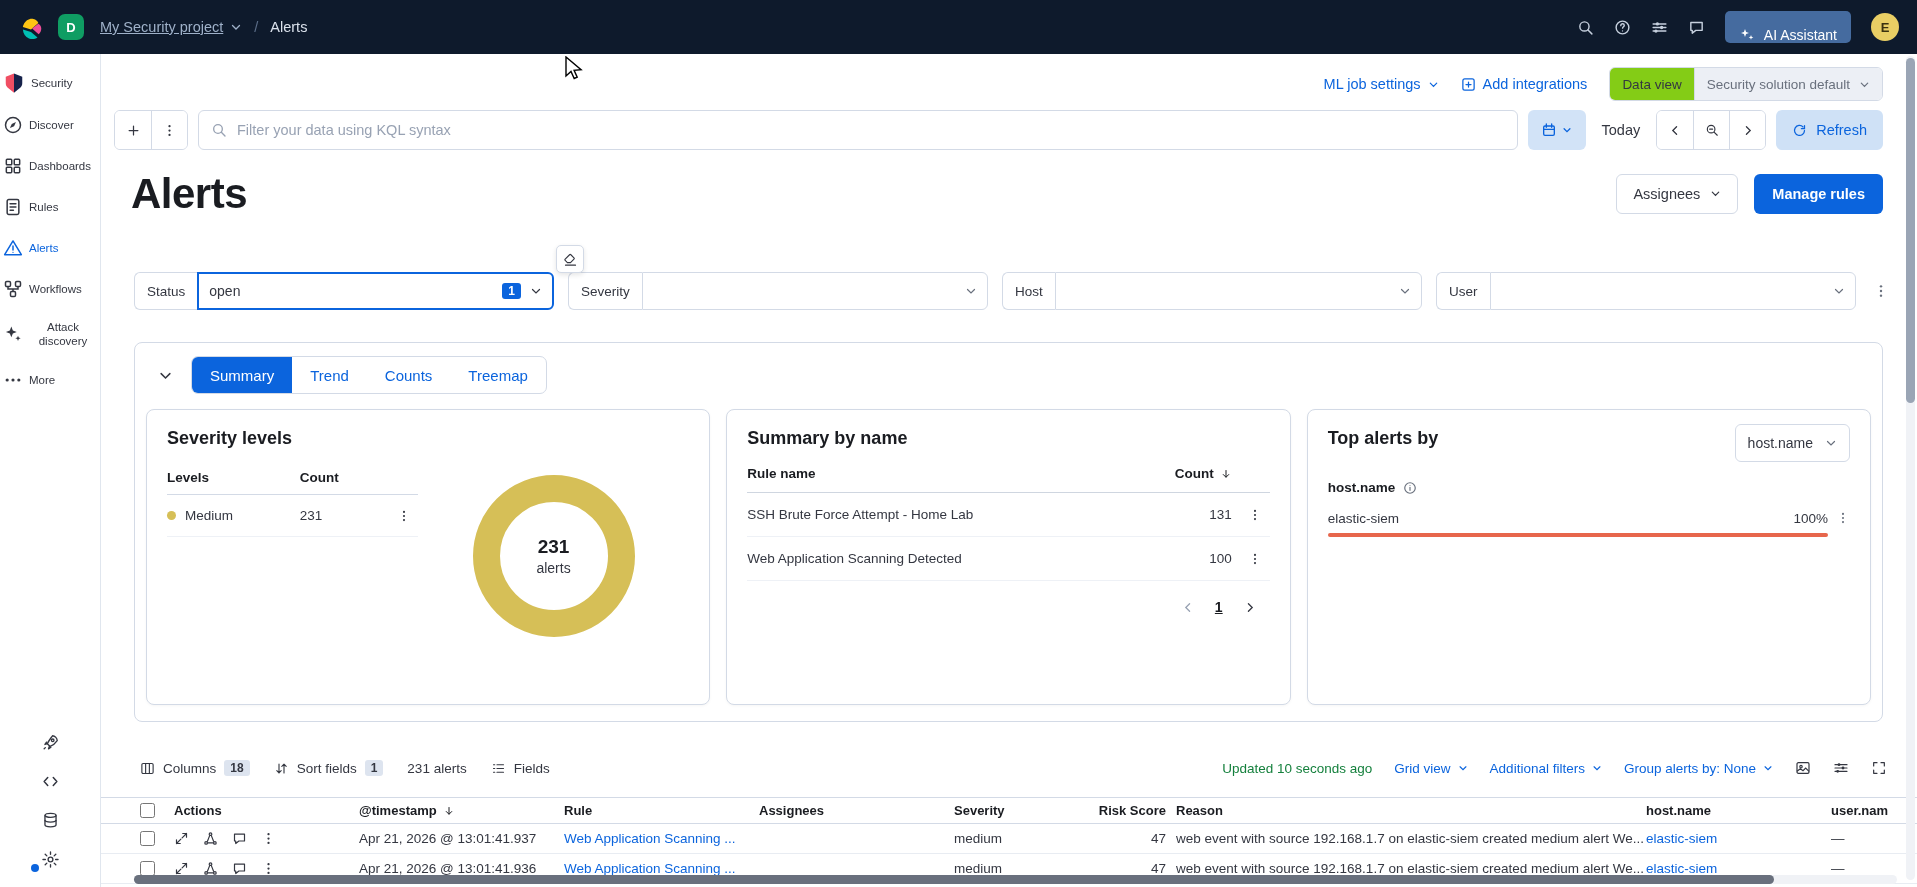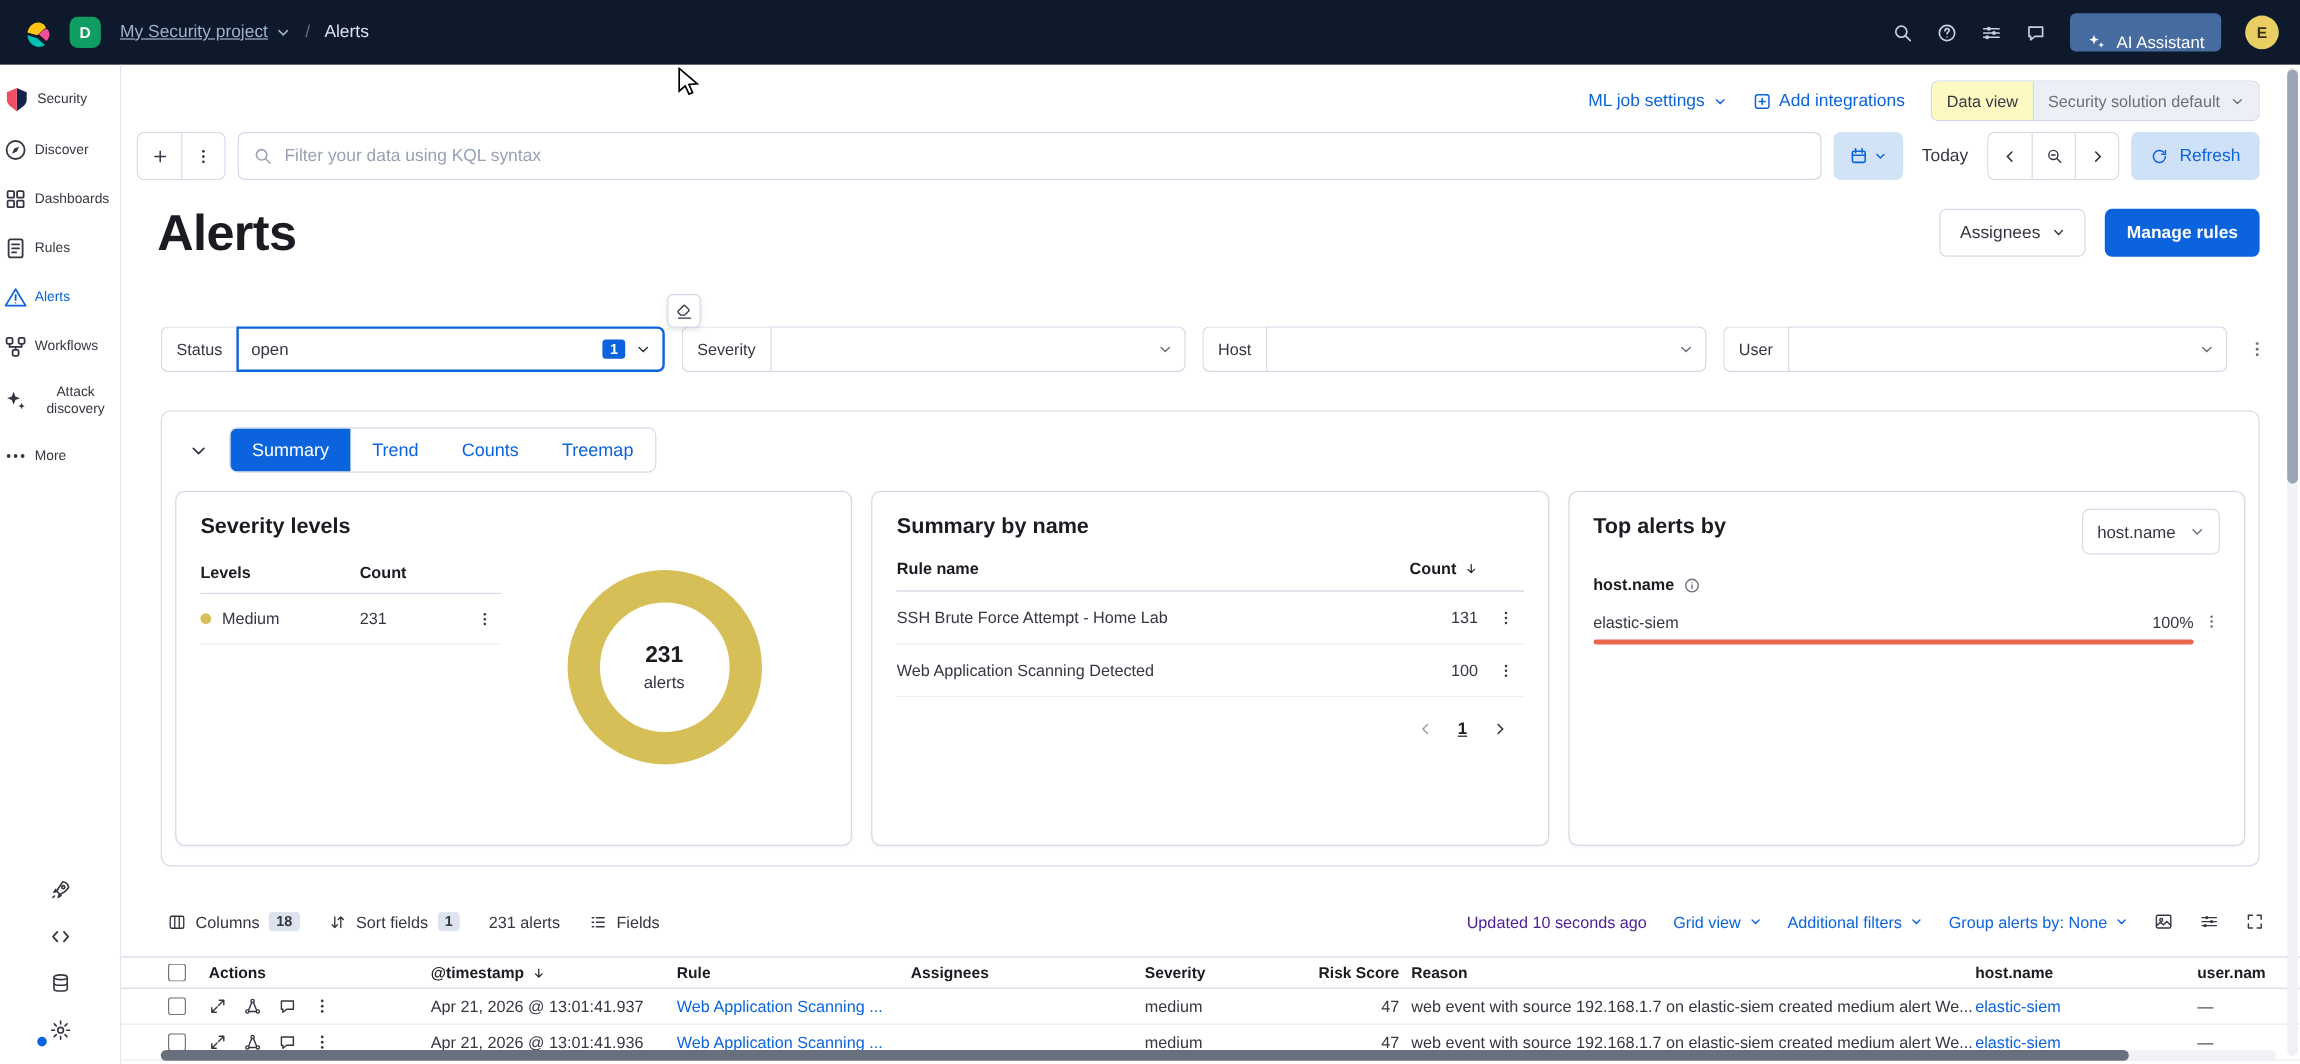--- a/index.html
+++ b/index.html
@@ -30,21 +30,21 @@
   .side-bottom .ico{color:#343741;cursor:pointer}
   .gear-wrap{position:relative}
   .gear-dot{position:absolute;left:-10px;bottom:1px;width:8px;height:8px;border-radius:50%;background:#0b64dd}
 
   
   .main{flex:1;position:relative;overflow:hidden;background:#fff}
 
   .actions-row{display:flex;justify-content:flex-end;align-items:center;gap:22px;padding-right:34px;height:40px;margin-top:10px;font-size:14.5px}
   .link{color:#0b64dd;cursor:pointer;display:flex;align-items:center;gap:7px}
   .dataview{display:flex;height:34px;font-size:13.5px;border-radius:6px;overflow:hidden;border:1px solid #d3dae6}
-  .dv-label{display:flex;align-items:center;padding:0 12px;background:#fef9c3;color:#343741;border-right:1px solid #d3dae6}
+  .dv-label{display:flex;align-items:center;padding:0 12px;background:#84cc16;color:#343741;border-right:1px solid #d3dae6}
   .dv-value{display:flex;align-items:center;gap:9px;padding:0 12px;background:#eceff5;color:#69707d;cursor:pointer}
 
   .query-row{display:flex;align-items:center;gap:10px;margin:6px 34px 0 13px;height:40px}
   .btn-duo,.nav-trio{display:flex;border:1px solid #d3dae6;border-radius:6px;overflow:hidden;height:40px;background:#fff}
   .qbtn{width:36px;display:flex;align-items:center;justify-content:center;background:#fff;color:#343741;cursor:pointer}
   .qbtn+.qbtn{border-left:1px solid #d3dae6}
   .kql-wrap{flex:1;height:40px;border:1px solid #d3dae6;border-radius:6px;display:flex;align-items:center;padding:0 12px;gap:10px;background:#fff;color:#98a2b3}
   .kql-wrap input{border:none;outline:none;flex:1;font-size:14.5px;color:#343741;background:transparent}
   .kql-wrap input::placeholder{color:#98a2b3}
   .cal-btn{height:40px;width:58px;background:#d2e3f7;border-radius:6px;display:flex;align-items:center;justify-content:center;gap:5px;color:#0b64dd;cursor:pointer}
@@ -104,21 +104,21 @@
   .ta-field{display:flex;align-items:center;gap:8px;margin-top:18px;font-size:13.5px;font-weight:700;color:#1a1c21}
   .ta-row{display:flex;align-items:flex-start;gap:8px;margin-top:16px}
   .ta-main{flex:1}
   .ta-line{display:flex;justify-content:space-between;font-size:13.5px;color:#343741}
   .ta-bar{height:4px;border-radius:2px;margin-top:7px;background:#e7664c}
 
   .grid-toolbar{display:flex;align-items:center;gap:24px;margin:27px 30px 0 39px;height:38px;font-size:13.5px;color:#343741}
   .gt-item{display:flex;align-items:center;gap:8px;cursor:pointer}
   .gt-badge{background:#dde4ef;border-radius:3px;font-size:12px;font-weight:600;padding:1px 6px;color:#343741}
   .gt-right{margin-left:auto;display:flex;align-items:center;gap:22px}
-  .gt-updated{color:#4c1d95}
+  .gt-updated{color:#15803d}
   .gt-link{color:#0b64dd;display:flex;align-items:center;gap:7px;cursor:pointer}
   .gt-iconbtn{color:#343741;cursor:pointer}
 
   .grid-header{display:flex;align-items:center;height:27px;border-top:1px solid #d3dae6;border-bottom:1px solid #d3dae6;margin-top:10px;font-size:13px;font-weight:600;color:#1a1c21;padding-left:39px;overflow:hidden}
   .grid-row{display:flex;align-items:center;height:30px;border-bottom:1px solid #e8ecf2;font-size:13.5px;padding-left:39px;overflow:hidden;color:#343741}
   .gc{padding-right:10px;overflow:hidden;white-space:nowrap;flex:none}
   .c-check{width:34px;display:flex;align-items:center}
   .c-actions{width:185px}.c-ts{width:205px}.c-rule{width:195px}.c-asg{width:195px}.c-sev{width:142px}
   .c-risk{width:80px;text-align:right;justify-content:flex-end}
   .c-reason{width:470px}.c-host{width:185px}.c-user{width:120px}

